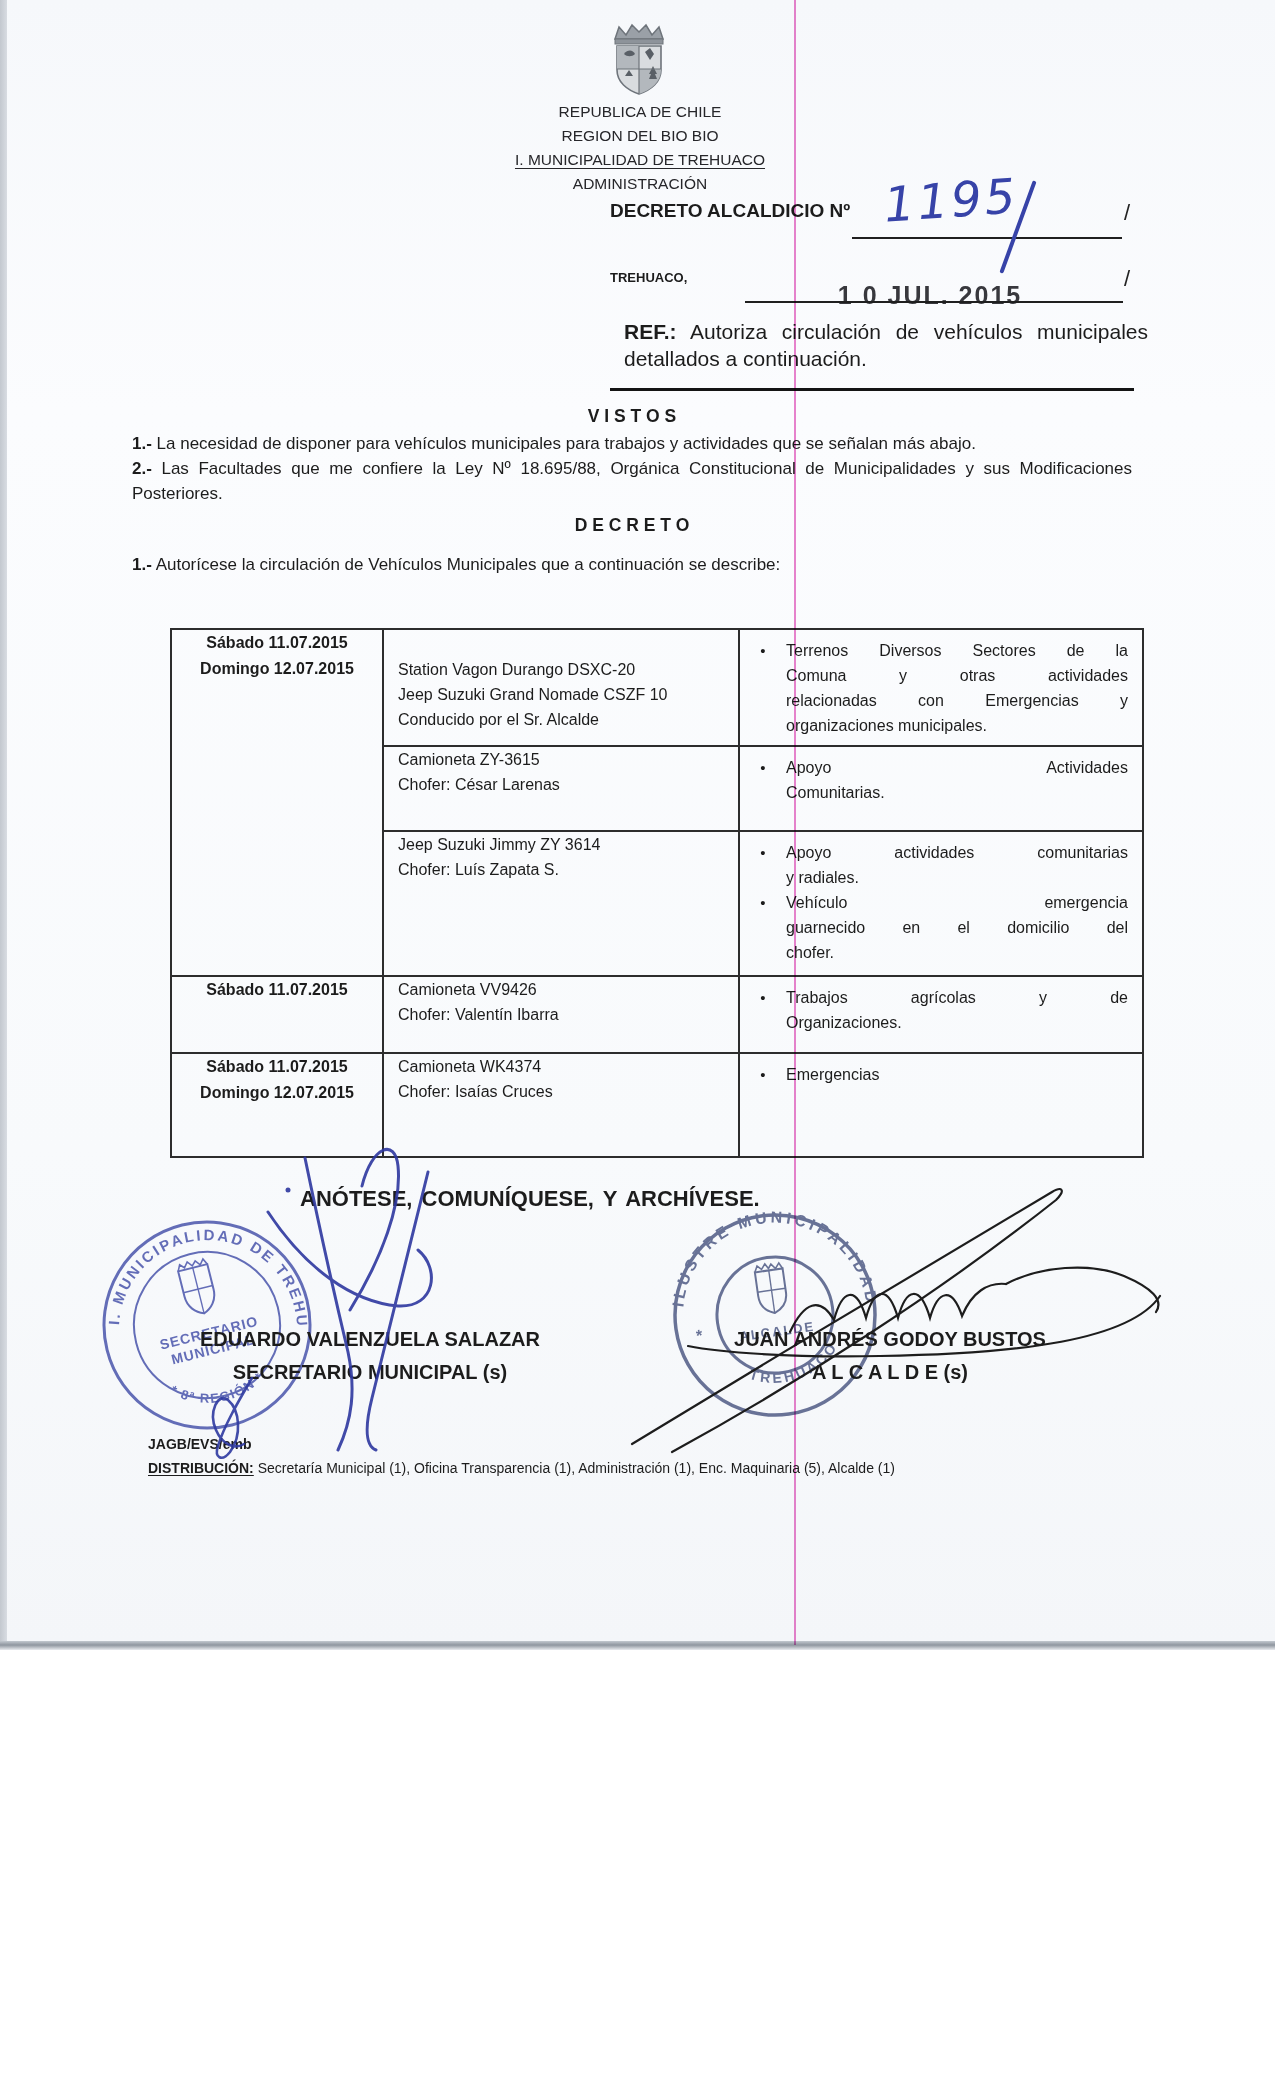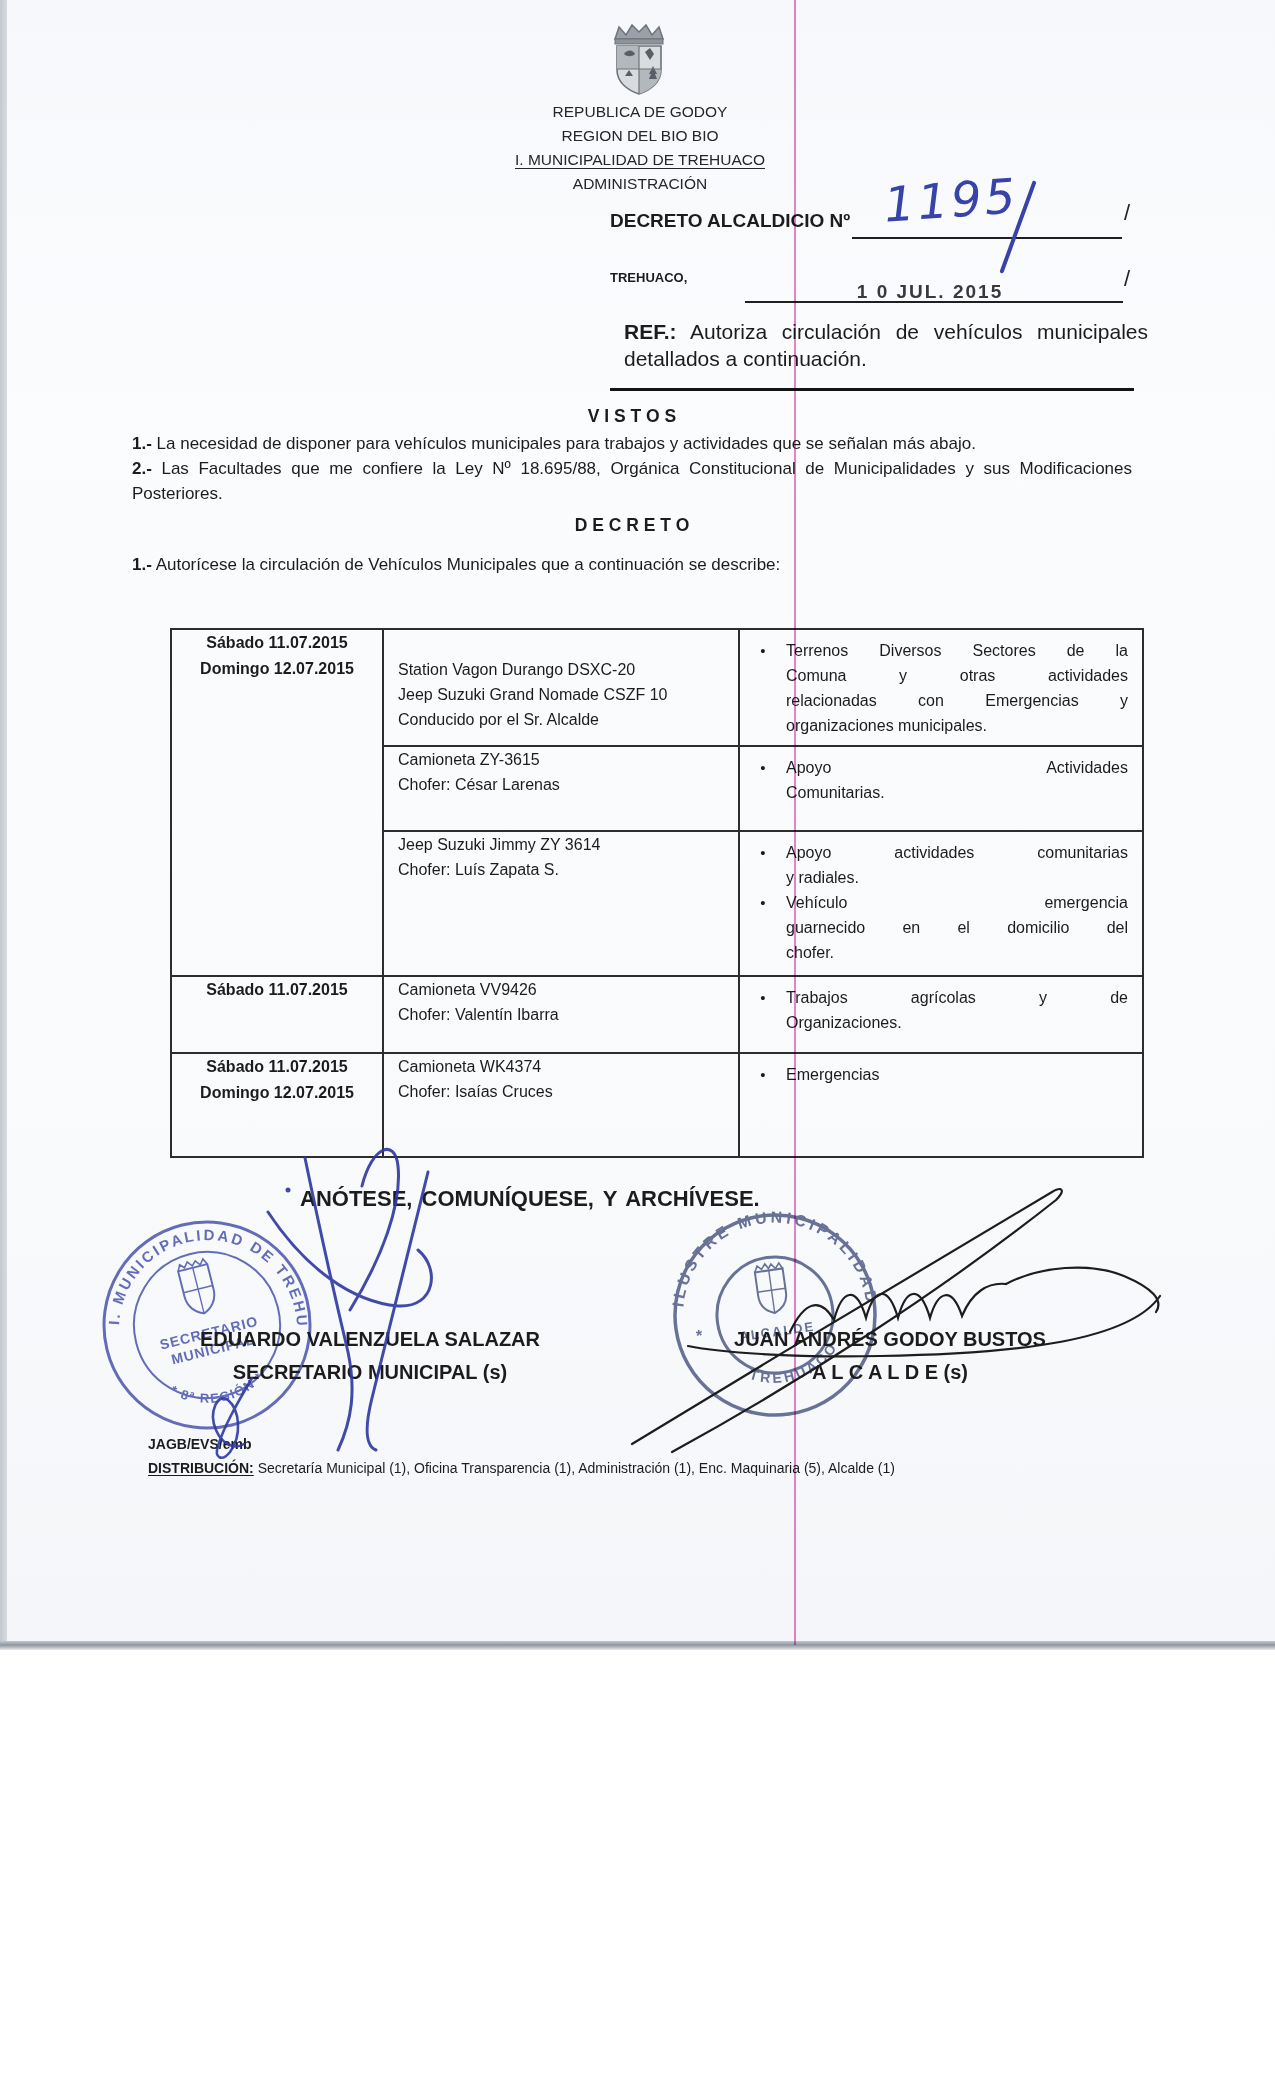--- a/index.html
+++ b/index.html
@@ -23,35 +23,35 @@
   .fold-line { left:794px; top:0; width:2px; height:1645px;
     mix-blend-mode:multiply; opacity:.8; }
 
   
   .crest { left:600px; top:22px; }
   .letterhead { left:420px; top:100px; width:440px; text-align:center;
     font-size:15.5px; line-height:24px; color:#26262a; }
   .letterhead .ul { text-decoration:underline; text-underline-offset:3px; }
 
   
-  .decree-label { left:610px; top:210px; font-size:19px; font-weight:bold; }
+  .decree-label { left:610px; top:200px; font-size:19px; font-weight:bold; }
   .rule { background:#1f1f1f; height:2px; }
   .rule1 { left:852px; top:237px; width:270px; }
   .rule2 { left:745px; top:301px; width:378px; }
   .slash { font-size:22px; color:#222; }
   .slash1 { left:1124px; top:200px; }
   .slash2 { left:1124px; top:266px; }
   .hand-number { left:884px; top:172px; font-family:"DejaVu Sans", sans-serif;
     font-style:italic; font-size:48px; color:#3743a8; letter-spacing:3px;
     transform:rotate(-4deg); }
   .hand-slash { left:1016px; top:178px; width:4px; height:98px; background:#3743a8;
     border-radius:2px; transform:rotate(20deg); }
   .place-label { left:610px; top:270px; font-size:13px; font-weight:bold; }
   .date-stamp { left:800px; top:281px; width:260px; text-align:center;
-    font-size:19px; font-weight:bold; letter-spacing:2px; color:#2e2e33; opacity:.95; }
+    font-size:25px; font-weight:bold; letter-spacing:2px; color:#2e2e33; opacity:.95; }
 
   .ref-block { left:624px; top:318px; width:524px; font-size:21px; line-height:27px; }
   .jl { text-align-last:justify; }
   .ref-rule { left:610px; top:388px; width:524px; height:3px; background:#141414; }
 
   
   .body-flow { left:132px; top:402px; width:1000px; font-size:17px; line-height:25px; }
   .sec-title { text-align:center; font-weight:bold; font-size:17.5px; margin:2px 0; }
   .bp { text-align:justify; }
   .sec-title.decreto-t { margin-top:7px; margin-bottom:14px; }
@@ -101,21 +101,21 @@
   <path d="M39,47 H61 V48 C61,60 51,68 39,72 Z" fill="#b3b8bd"></path>
   <path d="M24,32 c4,-5 9,-4 11,0 c-3,3 -8,3 -11,0 z" fill="#595f66"></path>
   <path d="M45,30 l5,-4 l4,6 l-4,6 z" fill="#595f66"></path>
   <path d="M25,54 l4,-6 l4,6 z" fill="#595f66"></path>
   <path d="M49,52 l4,-8 l4,8 h-2 l2,5 h-8 l2,-5 z" fill="#595f66"></path>
   <line x1="39" y1="24" x2="39" y2="72" stroke="#6e747b" stroke-width="1.2"></line>
   <line x1="17" y1="47" x2="61" y2="47" stroke="#6e747b" stroke-width="1.2"></line>
 </svg>
 
 <div class="abs letterhead">
-  <div>REPUBLICA DE GODOY</div>
+  <div>REPUBLICA DE CHILE</div>
   <div>REGION DEL BIO BIO</div>
   <div class="ul">I. MUNICIPALIDAD DE TREHUACO</div>
   <div>ADMINISTRACIÓN</div>
 </div>
 
 <div class="abs decree-label">DECRETO ALCALDICIO Nº</div>
 <div class="abs rule rule1"></div>
 <div class="abs slash slash1">/</div>
 <div class="abs hand-number" style="color: rgb(55, 67, 168);">1195</div>
 <div class="abs hand-slash" style="background: rgb(55, 67, 168);"></div>

